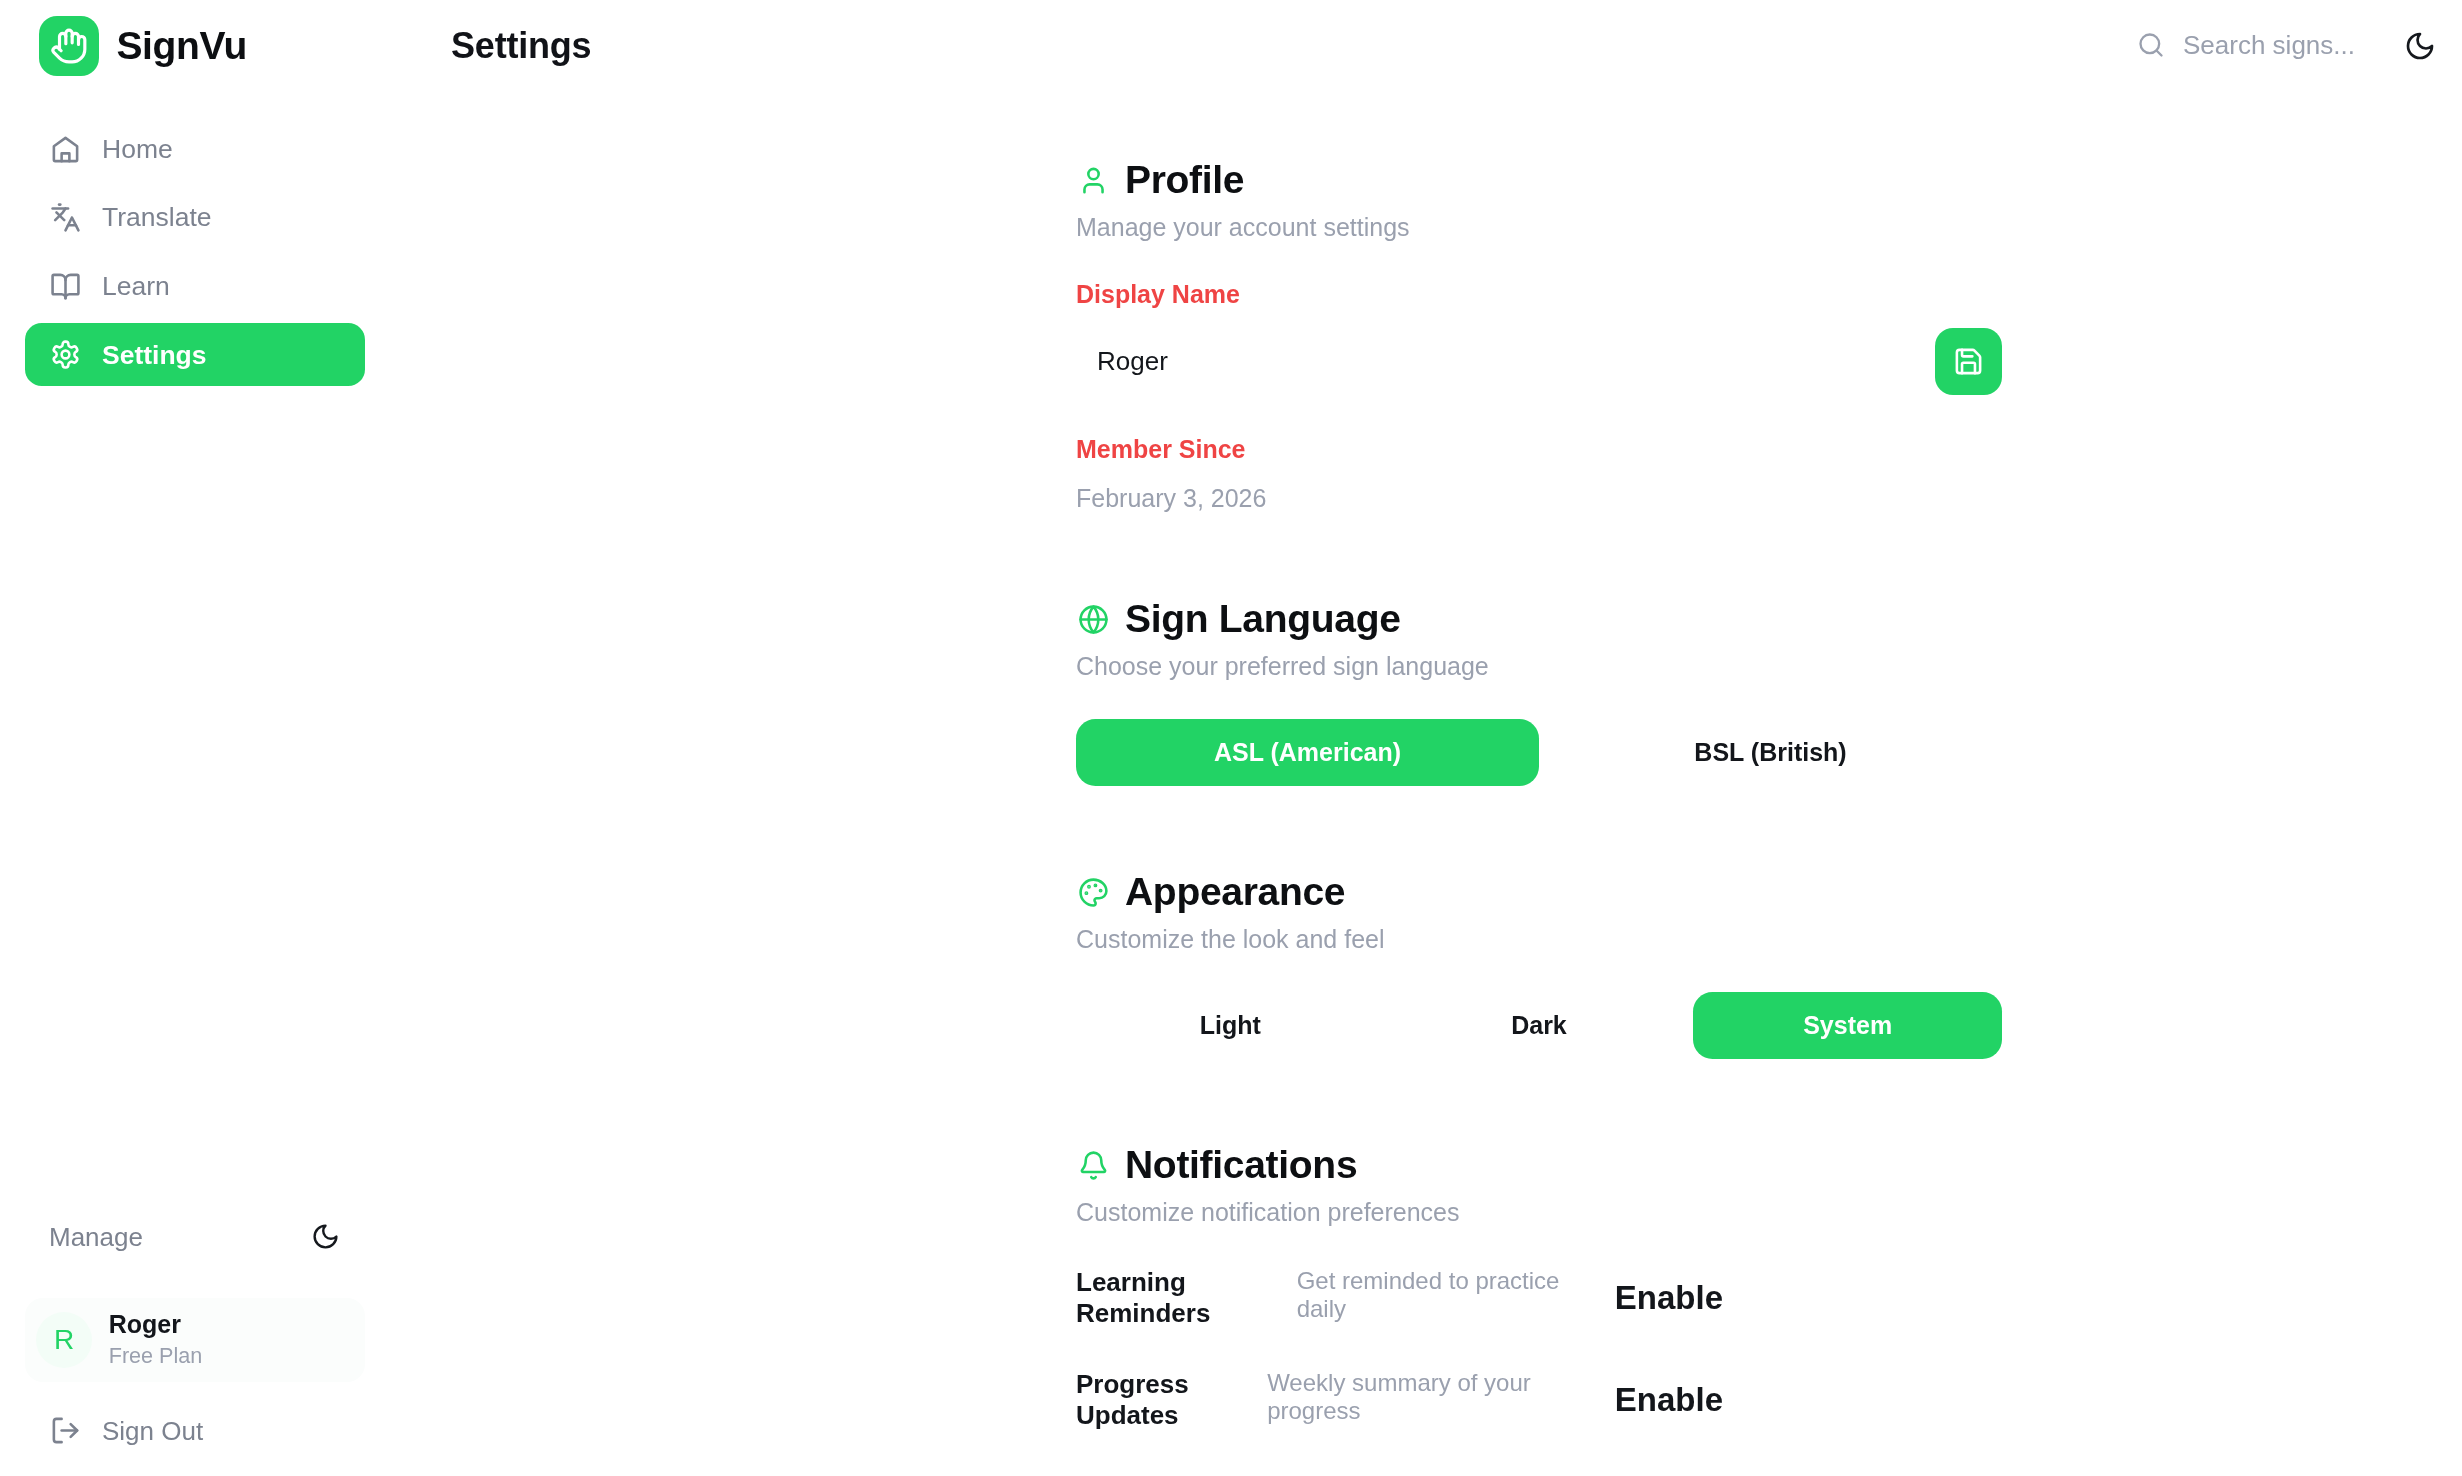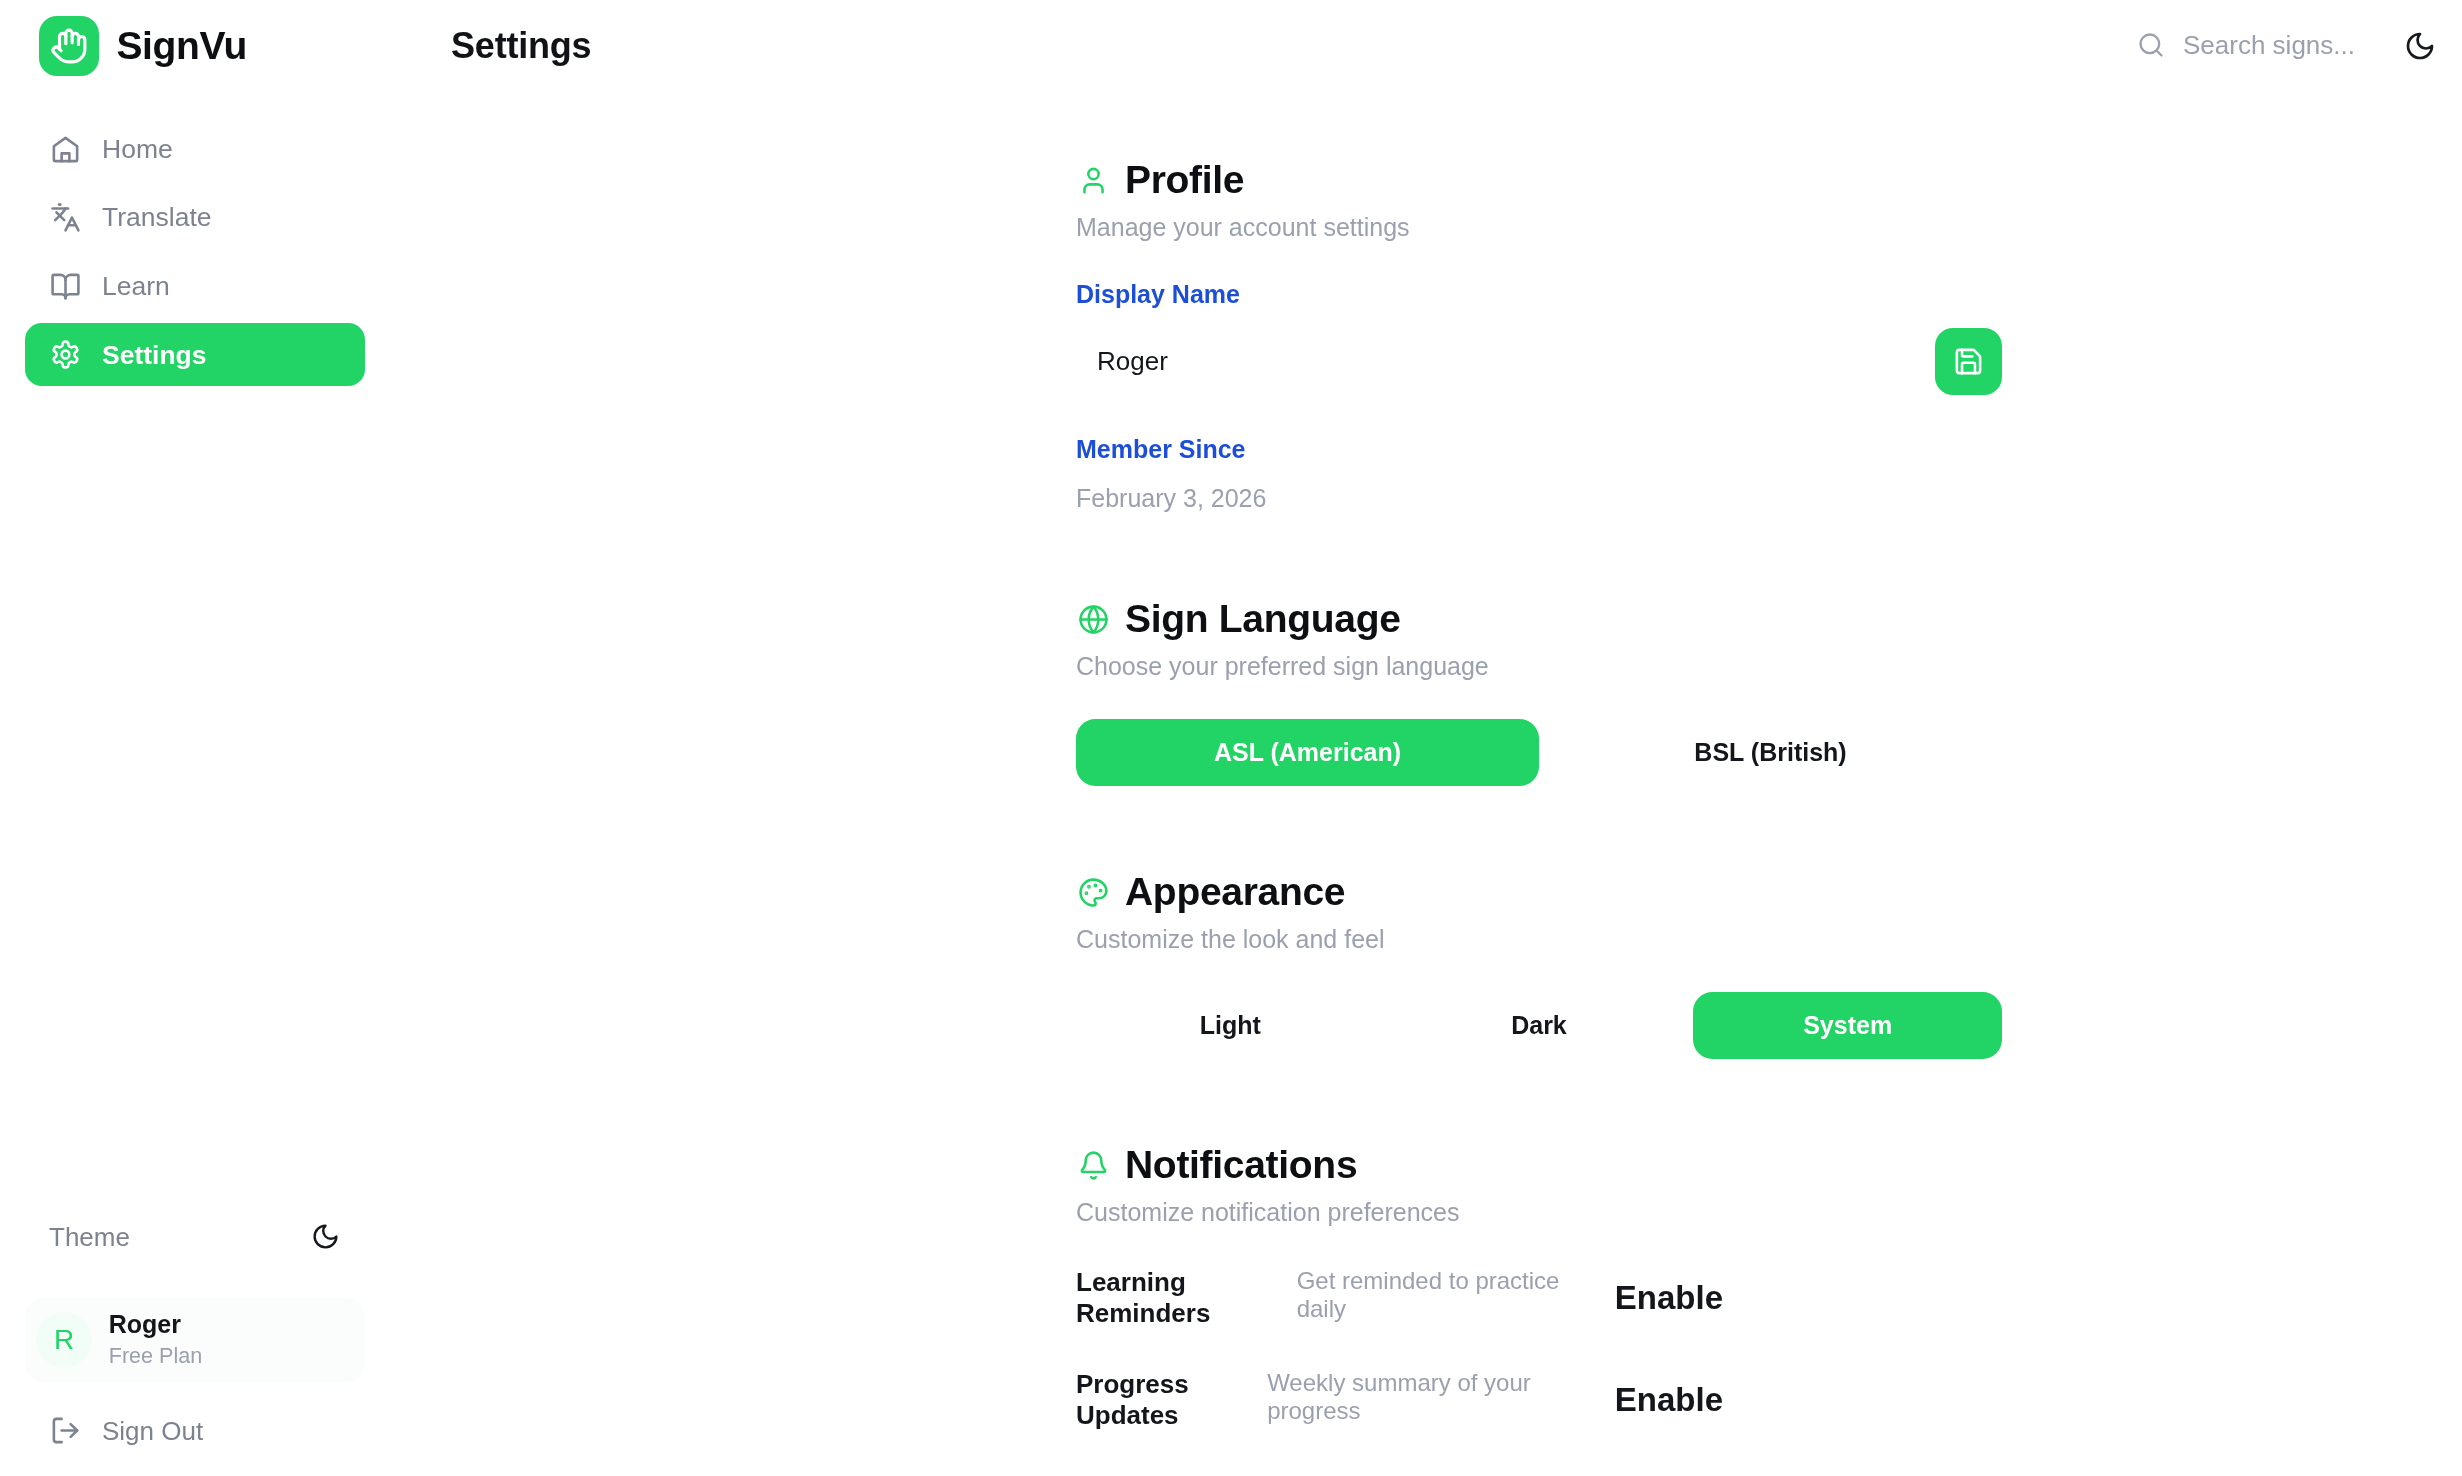--- a/index.html
+++ b/index.html
@@ -234,21 +234,21 @@
 
   .section-sub {
     font-size: 25px;
     color: #9aa0ae;
     margin-bottom: 38px;
   }
 
   .field-label {
     font-size: 25px;
     font-weight: bold;
-    color: #1d4ed8;
+    color: #ef4444;
     margin-bottom: 19.5px;
   }
 
   .field-row {
     display: flex;
     align-items: center;
     gap: 21px;
     margin-bottom: 40px;
   }
 
@@ -420,21 +420,21 @@
             <circle cx="12" cy="12" r="3"></circle>
           </svg>
         </span>
         <span class="nav-label">Settings</span>
       </div>
     </div>
 
     <div class="sidebar-bottom">
 
       <div class="theme-row">
-        <span class="theme-label">Theme</span>
+        <span class="theme-label">Manage</span>
         <span>
           <svg width="29" height="29" viewBox="0 0 24 24" fill="none" stroke="#15181d" stroke-width="2" stroke-linecap="round" stroke-linejoin="round">
             <path d="M12 3a6 6 0 0 0 9 9 9 9 0 1 1-9-9Z"></path>
           </svg>
         </span>
       </div>
 
       <div class="user-card">
         <div class="avatar">R</div>
         <div class="user-meta">

